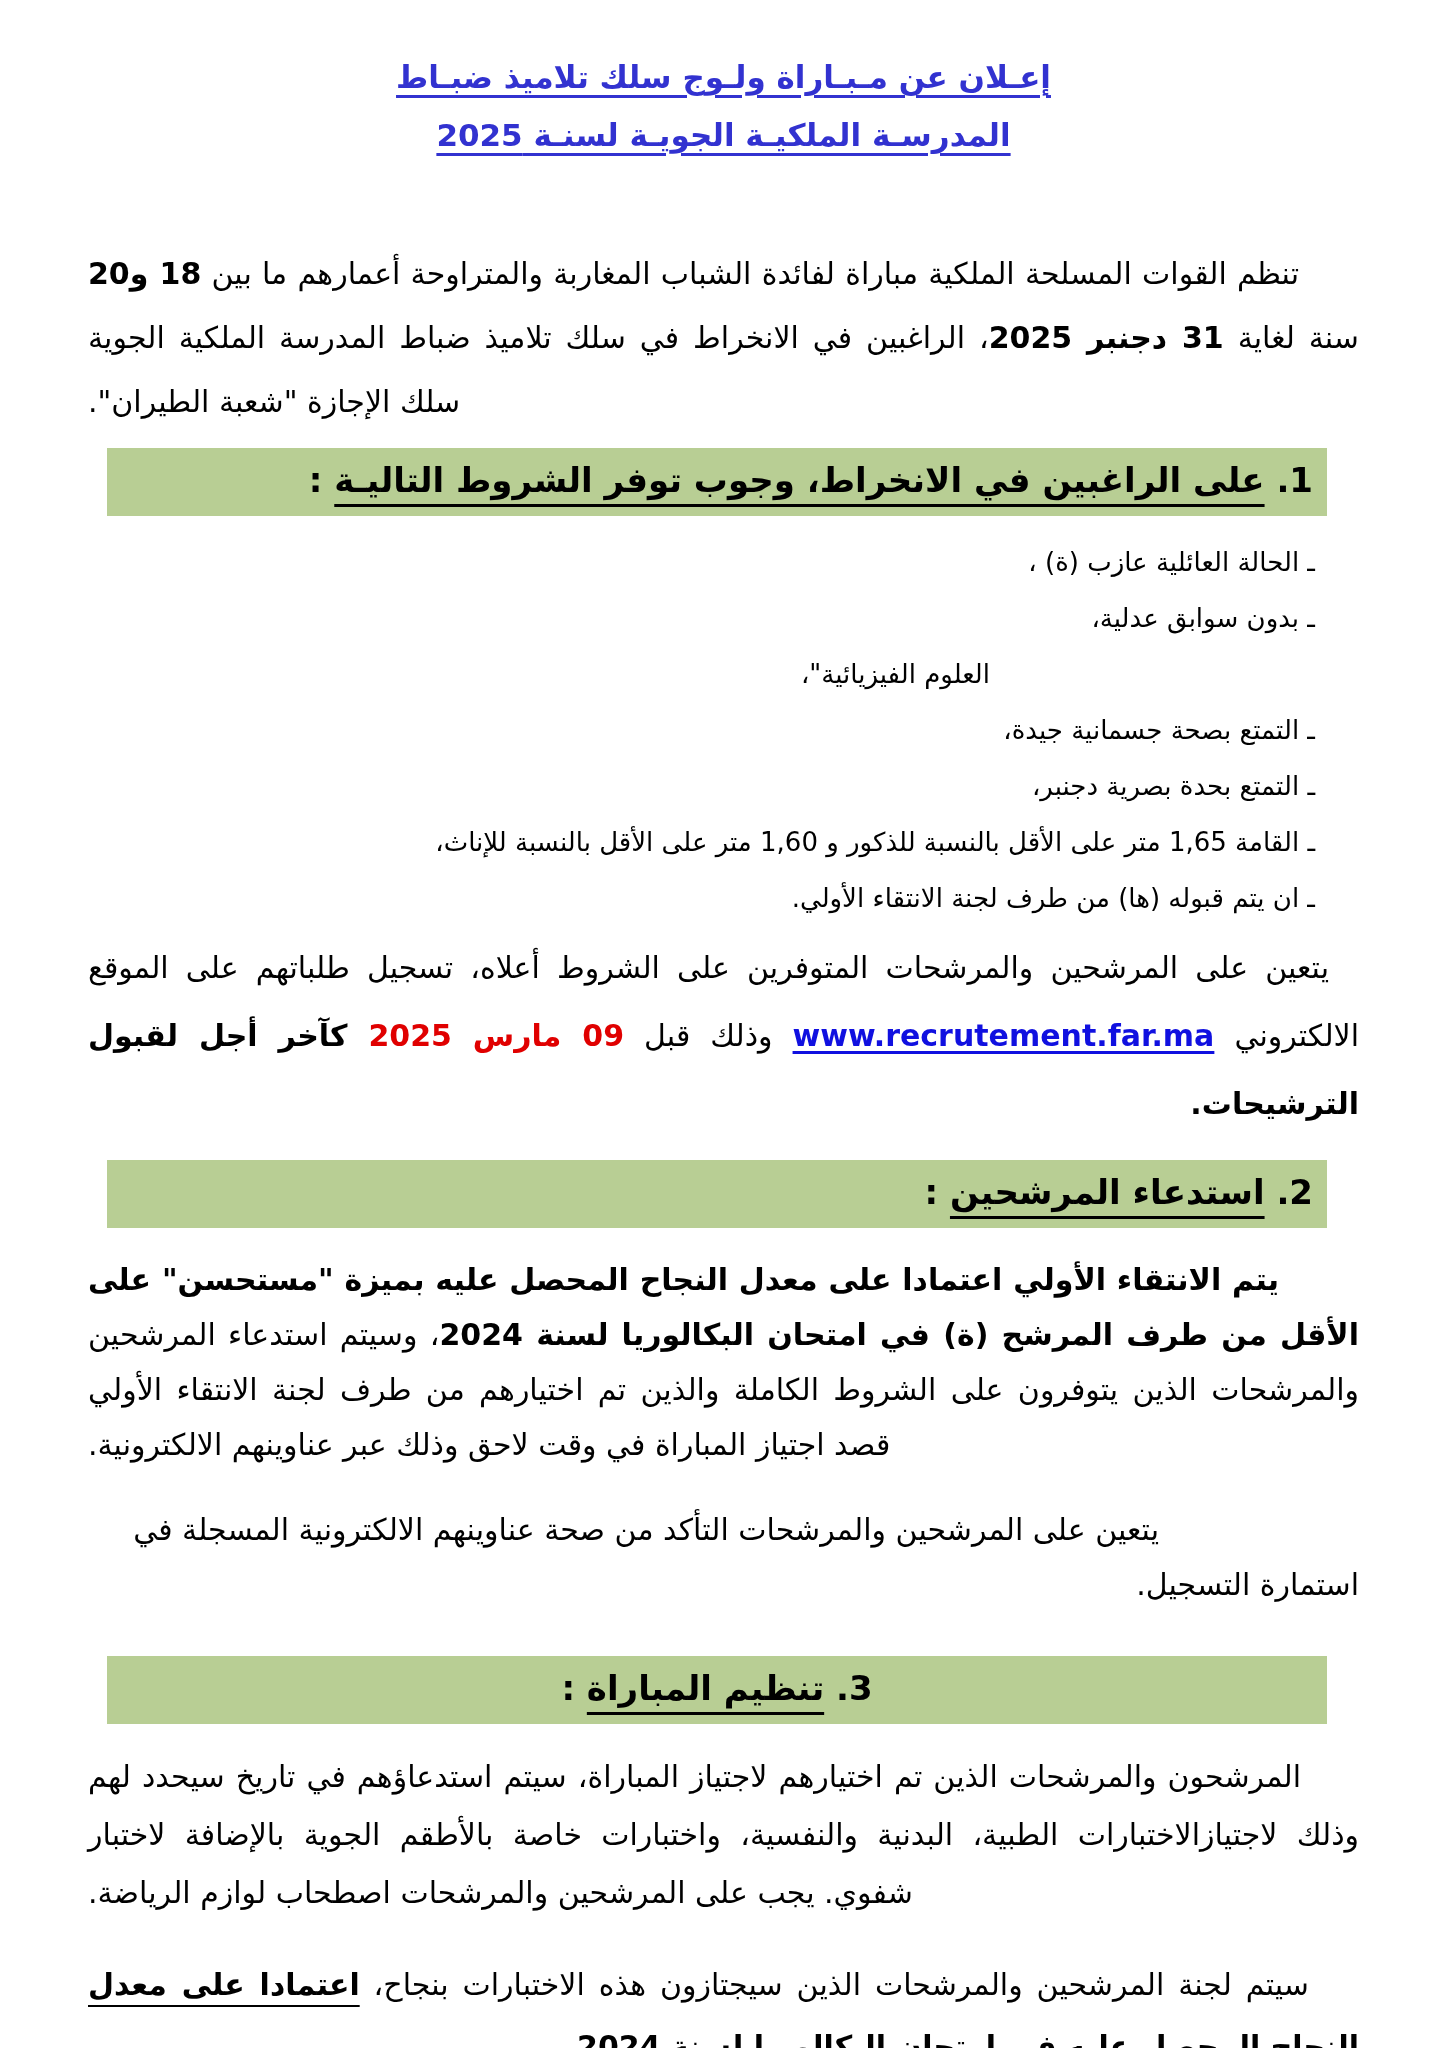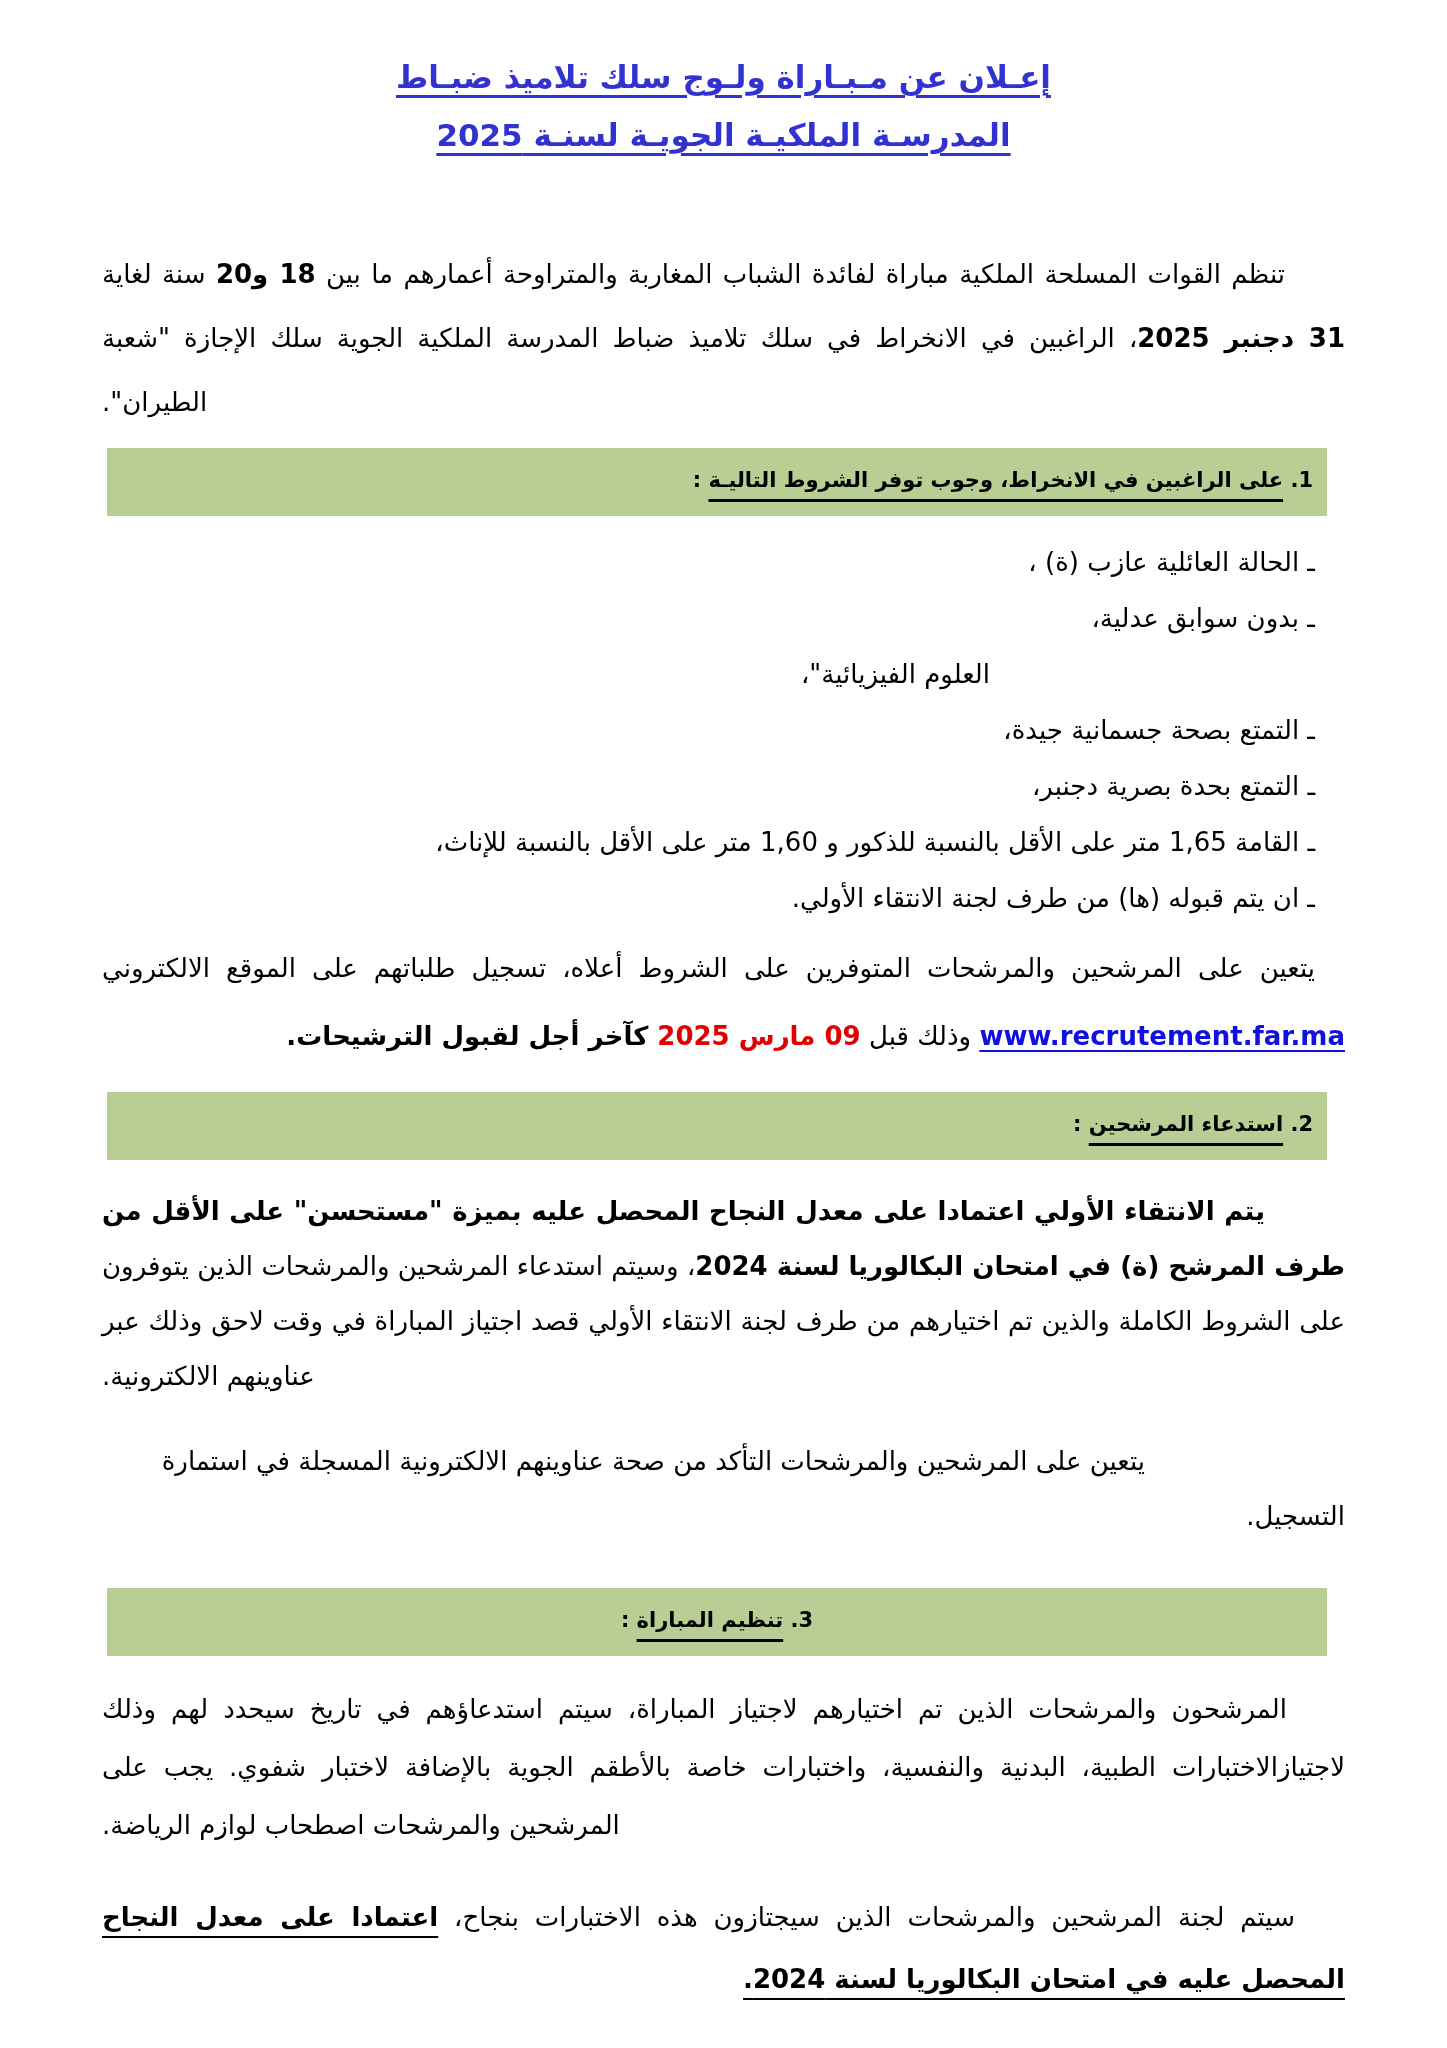--- a/index.html
+++ b/index.html
@@ -9,27 +9,27 @@
     font-family:"DejaVu Sans",sans-serif;color:#000;
   }
   .content{padding:48px 88px 0 88px;box-sizing:border-box;}
 
   
   .doc-title{text-align:center;font-weight:bold;font-size:31px;color:#3232d0;margin:0 0 0 0;}
   .doc-title .tline{display:block;line-height:58px;text-decoration:underline;
     text-decoration-thickness:3px;text-underline-offset:7px;}
 
   
-  .para{font-size:26px;margin:14px;}
+  .para{font-size:30px;margin:0;}
 
   .p-intro{margin-top:78px;line-height:64px;text-align:justify;text-align-last:left;text-indent:60px;}
 
   
   .section-bar{background:#b8ce94;margin:0 32px 0 19px;padding:12px 14px 16px 14px;
-    font-weight:bold;font-size:21px;line-height:40px;}
+    font-weight:bold;font-size:34px;line-height:40px;}
   .sec-title{text-decoration:underline;text-decoration-thickness:3px;text-underline-offset:12px;}
   .bar1{margin-top:14px;}
   .bar2{margin-top:22px;}
   .bar3{margin-top:44px;text-align:center;}
 
   
   .conds{margin:18px 44px 0 0;font-size:26px;}
   .cond-line{line-height:56px;text-align:right;}
   .cond-just{text-align:justify;text-align-last:justify;}
   .cond-cont{margin-right:325px;}

